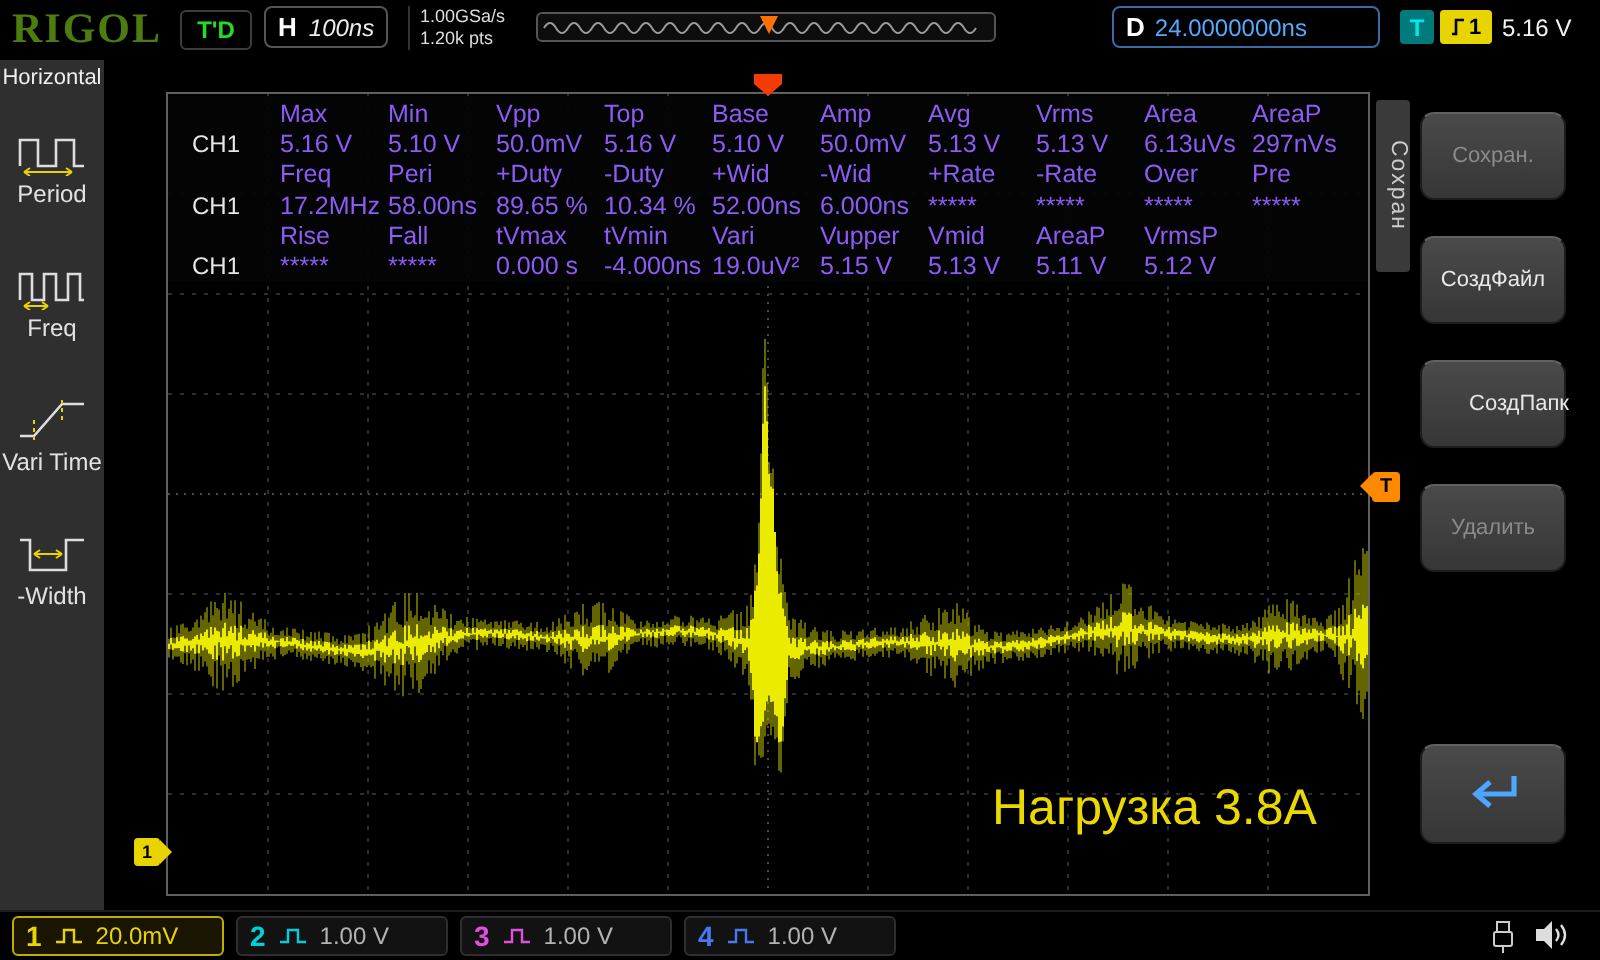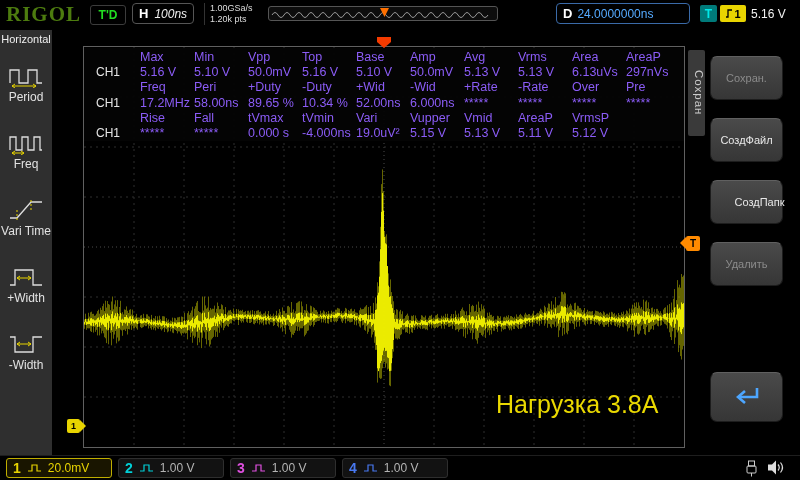--- a/index.html
+++ b/index.html
@@ -148,27 +148,20 @@
 
   <div class="sb-item">
     <svg width="36" height="24" viewBox="0 0 36 24">
       <path d="M2,20 H9 L23,4 H34" fill="none" stroke="#ddd" stroke-width="1.3"></path>
       <path d="M9,22 V10 M23,2 V14" fill="none" stroke="#e8d400" stroke-width="1" stroke-dasharray="2,2"></path>
     </svg>
     <span class="lbl">Vari Time</span>
   </div>
 
 
-  <div class="sb-item">
-    <svg width="36" height="24" viewBox="0 0 36 24">
-      <path d="M2,20 H7 V5 H25 V20 H34" fill="none" stroke="#ddd" stroke-width="1.3"></path>
-      <path d="M9,13 H23 M9,13 l3,-2 M9,13 l3,2 M23,13 l-3,-2 M23,13 l-3,2" fill="none" stroke="#e8d400" stroke-width="1"></path>
-    </svg>
-    <span class="lbl">+Width</span>
-  </div>
 
   <div class="sb-item">
     <svg width="36" height="24" viewBox="0 0 36 24">
       <path d="M2,5 H7 V20 H25 V5 H34" fill="none" stroke="#ddd" stroke-width="1.3"></path>
       <path d="M9,12 H23 M9,12 l3,-2 M9,12 l3,2 M23,12 l-3,-2 M23,12 l-3,2" fill="none" stroke="#e8d400" stroke-width="1"></path>
     </svg>
     <span class="lbl">-Width</span>
   </div>
 </div>
 

